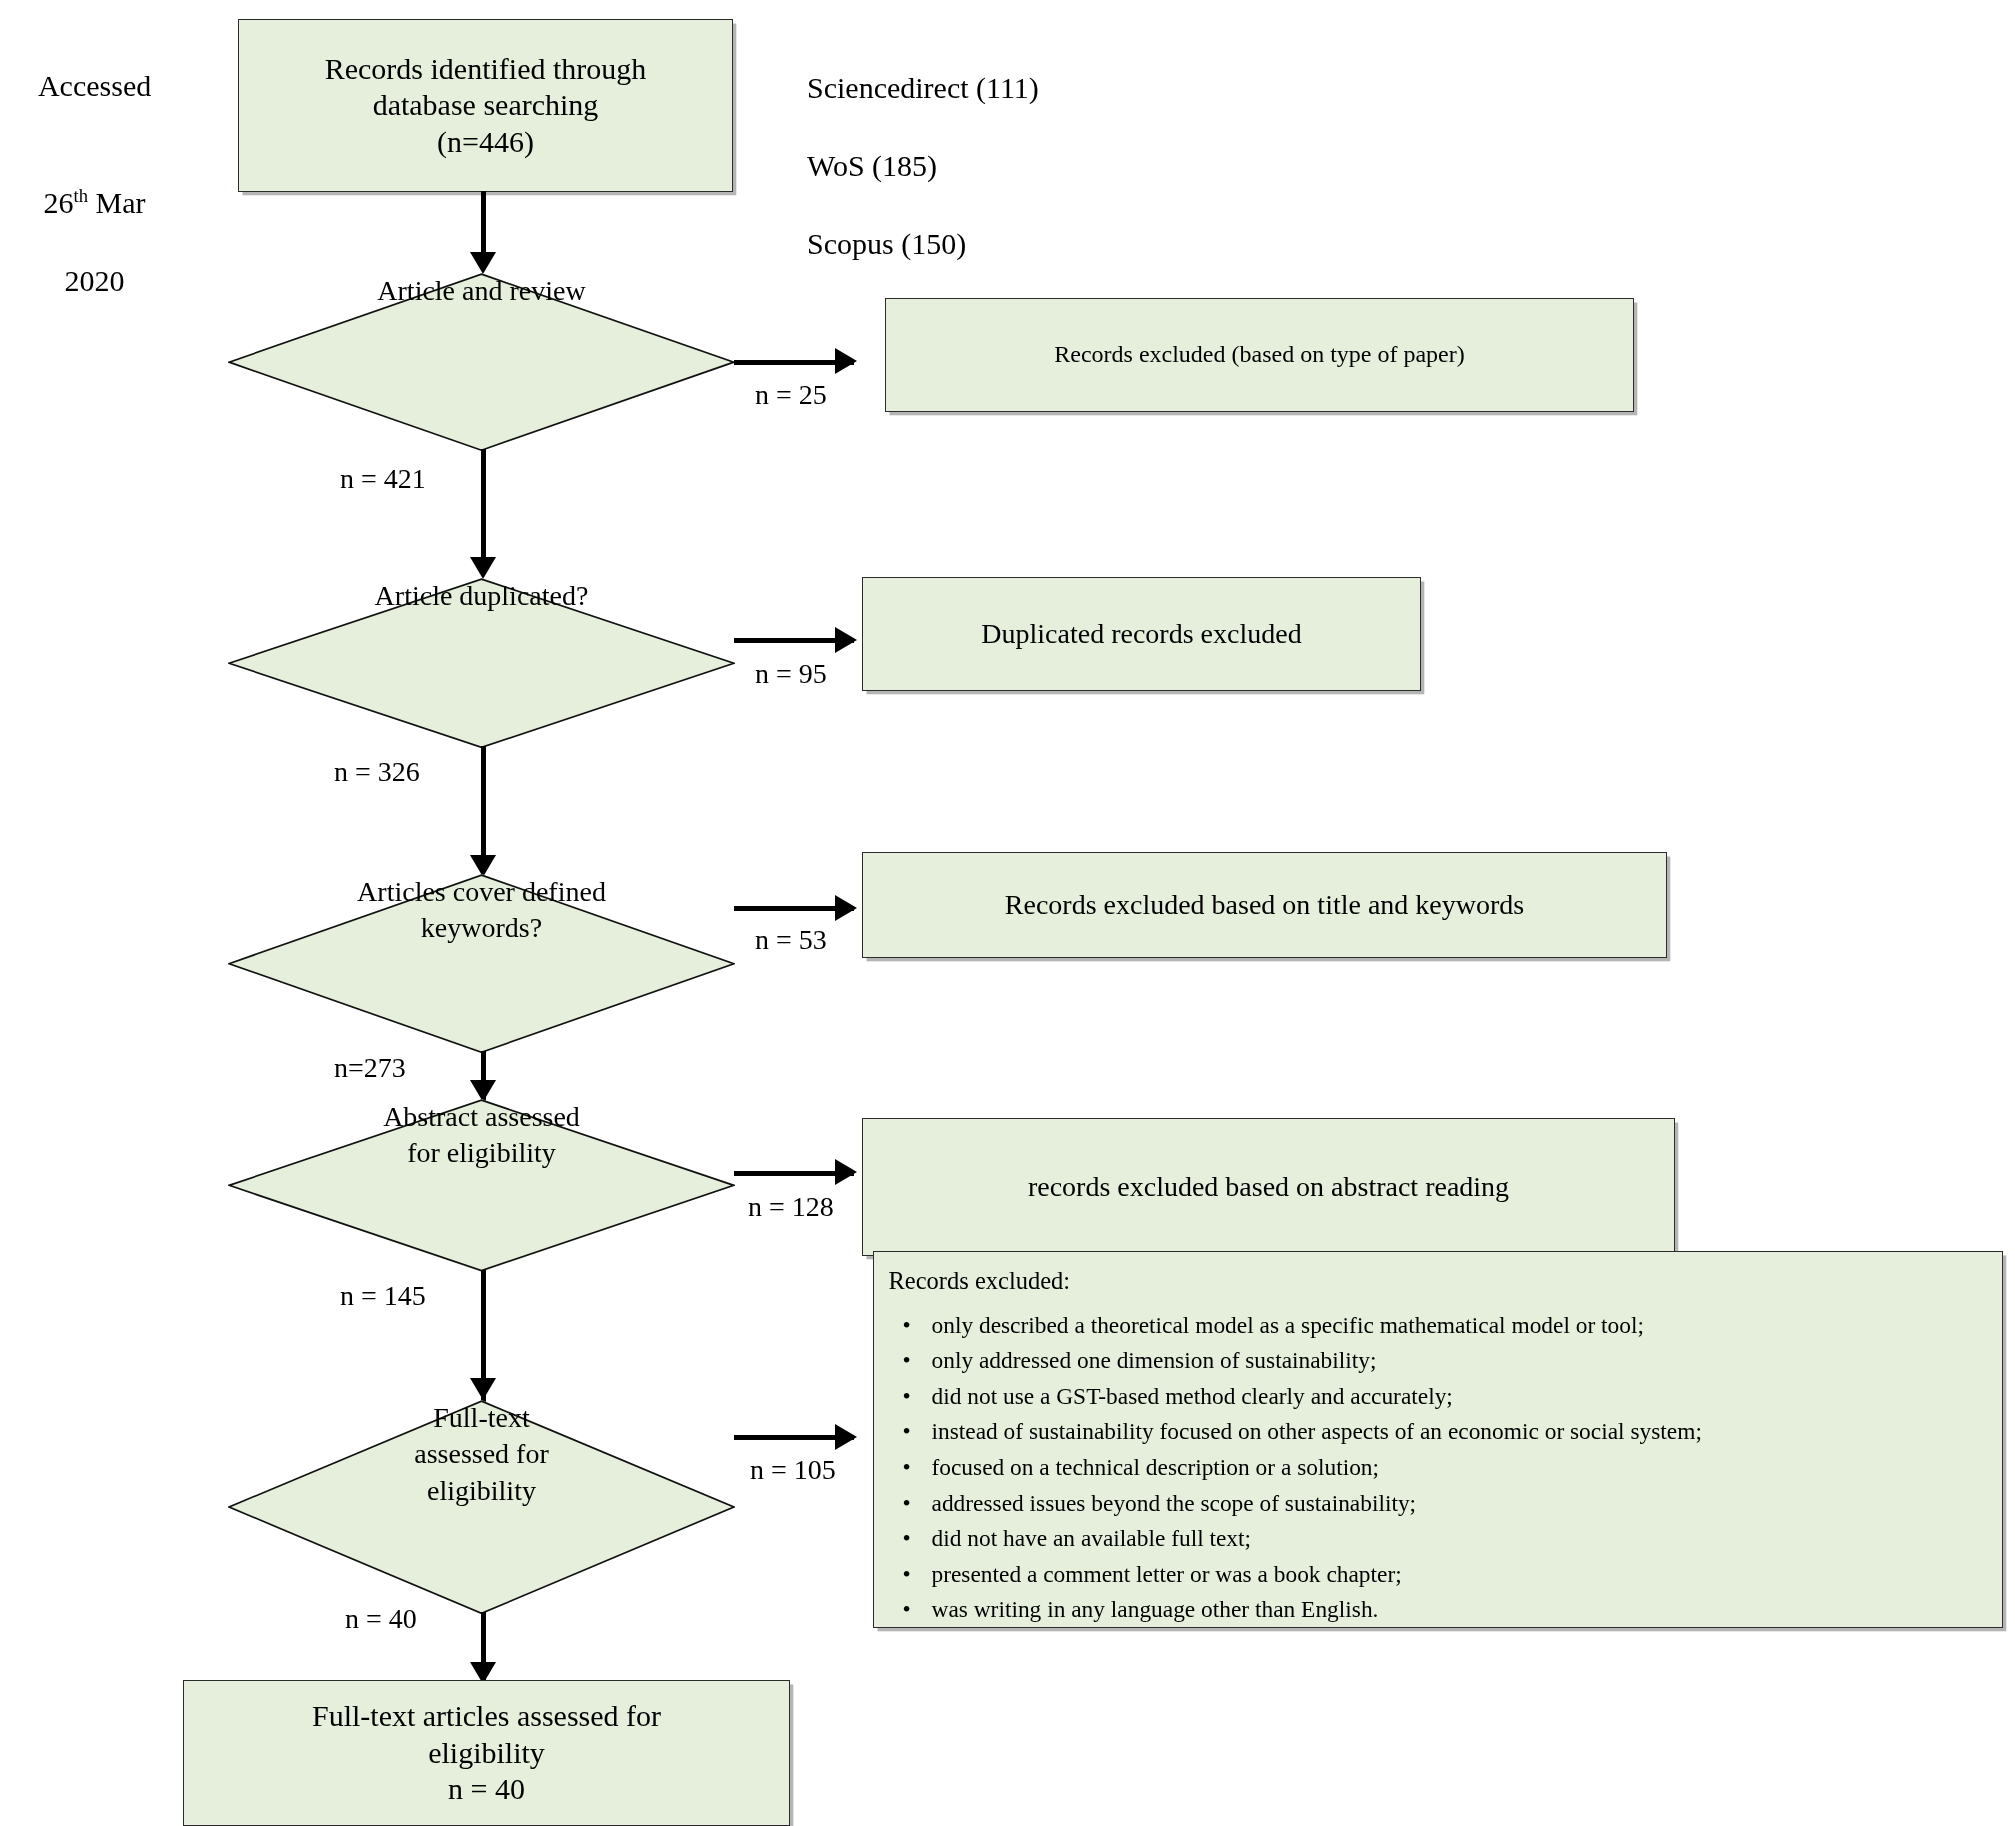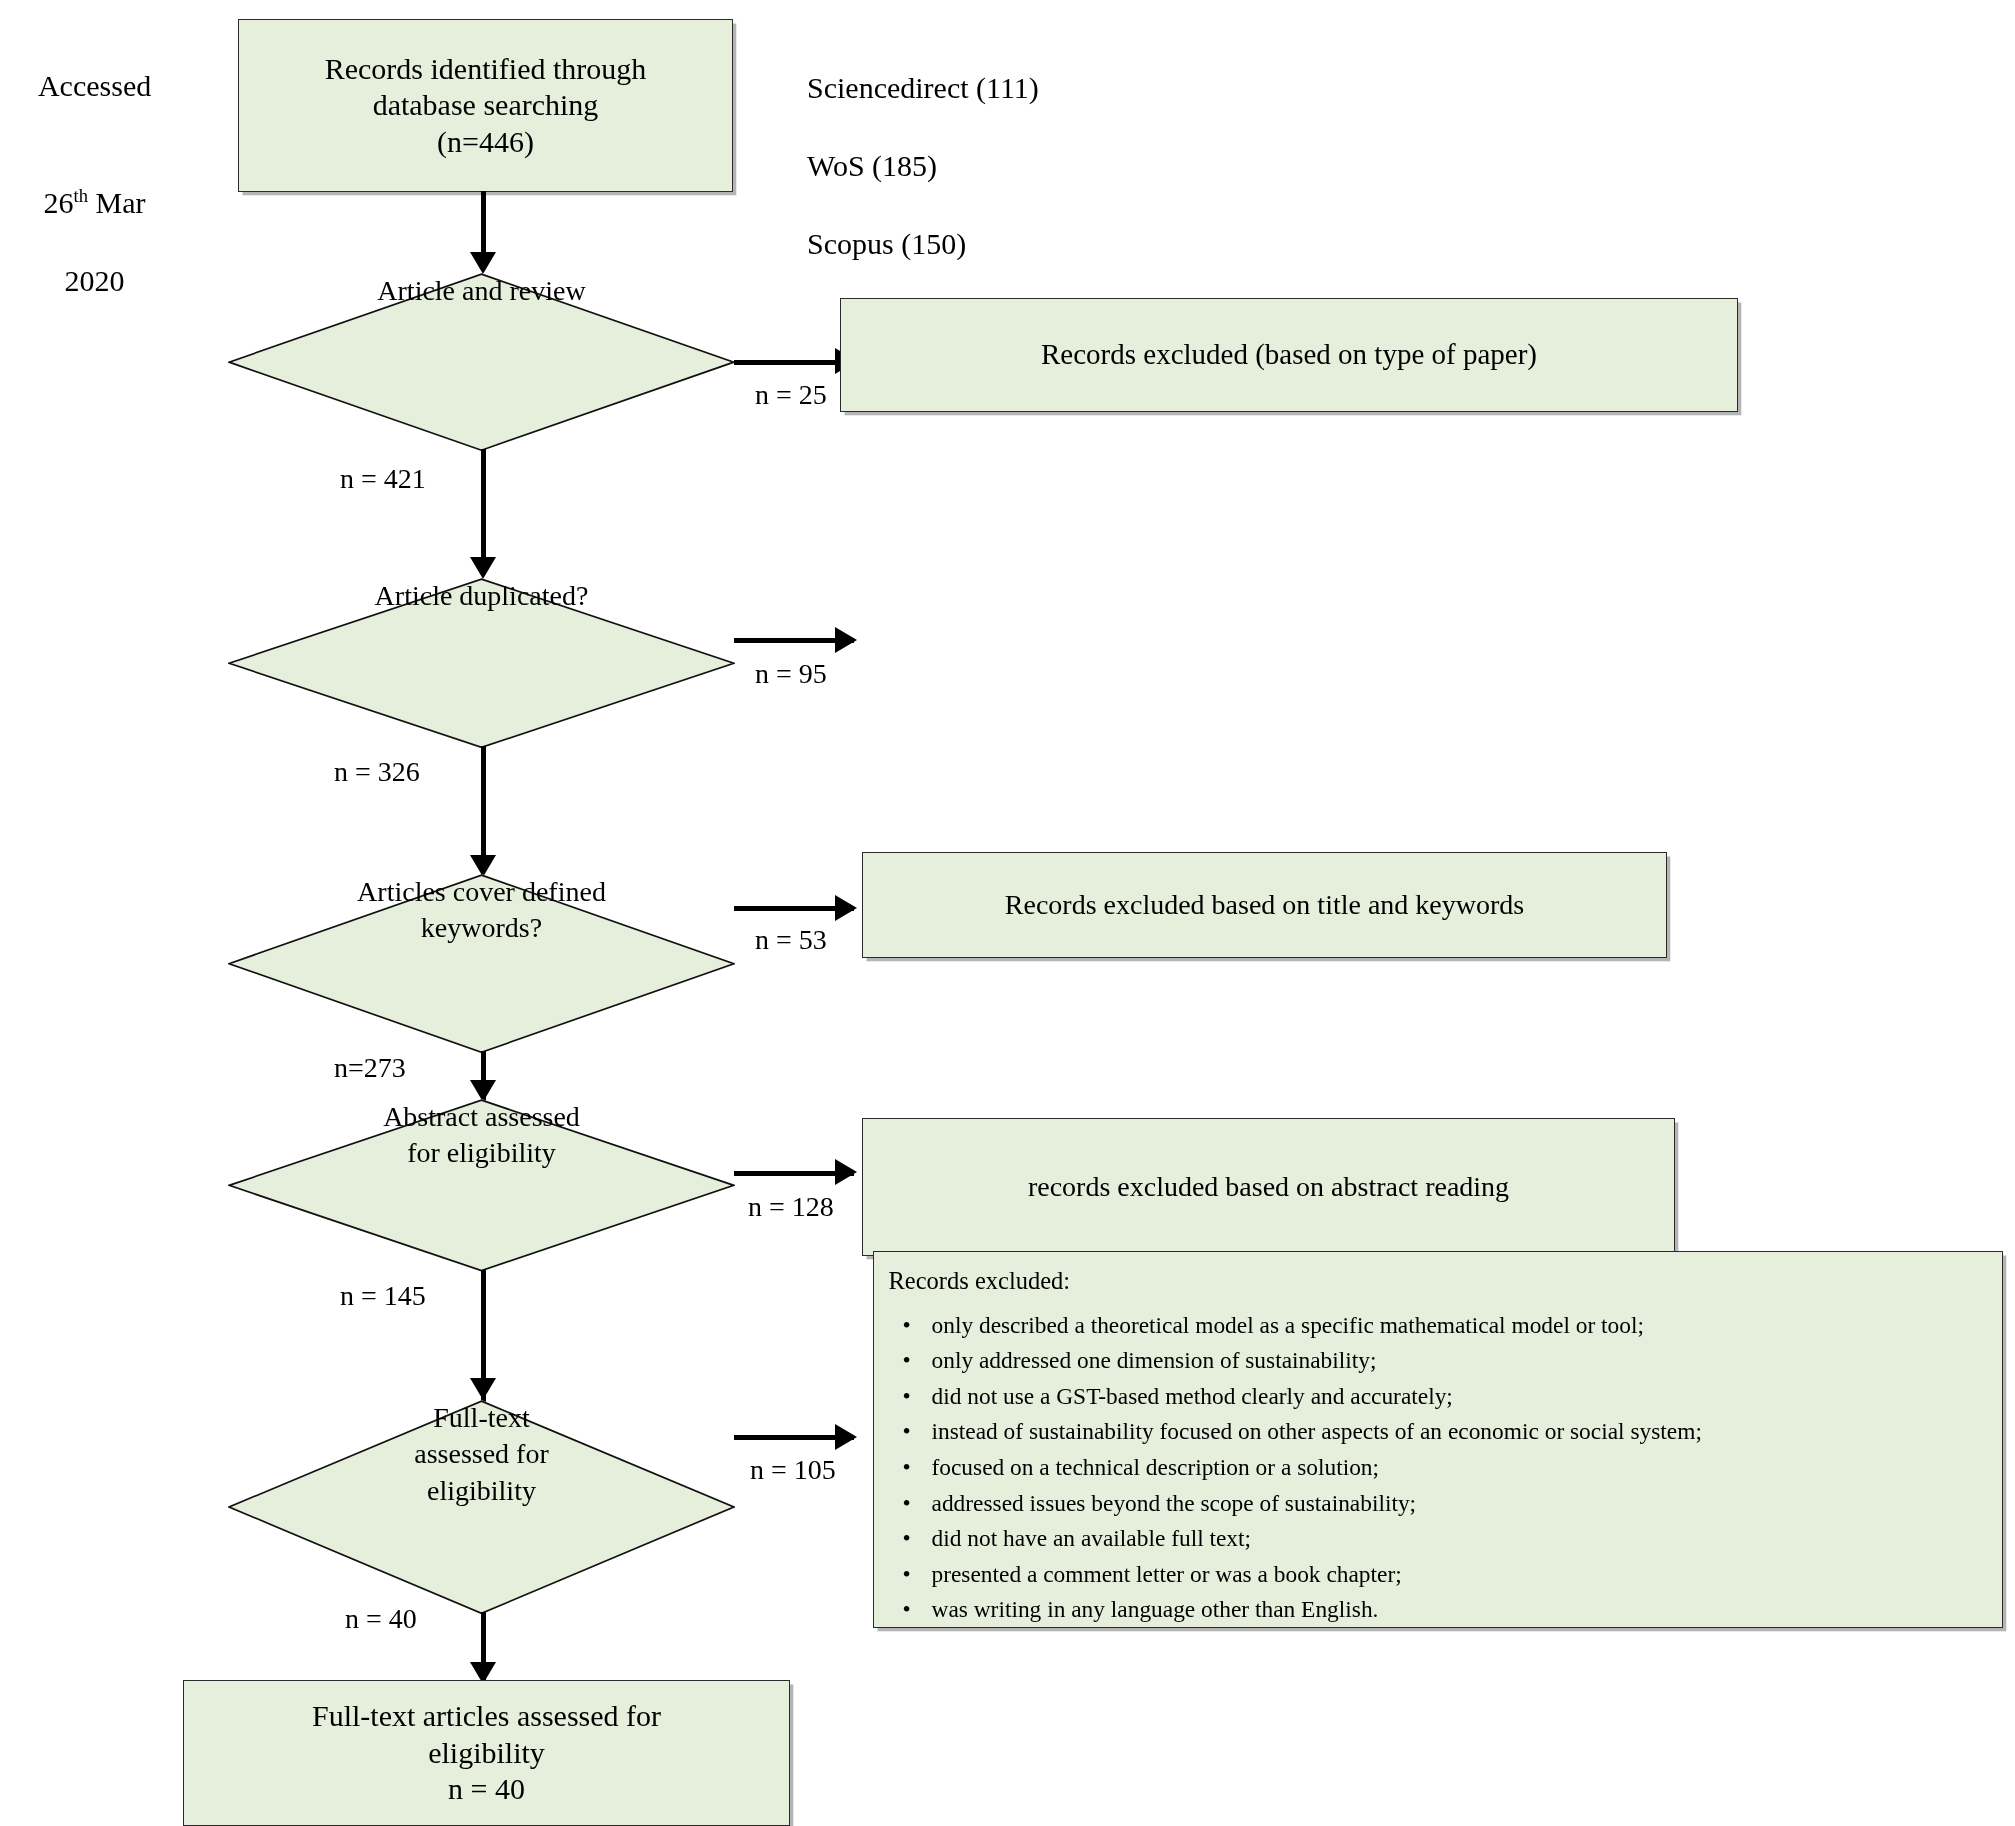--- a/index.html
+++ b/index.html
@@ -172,40 +172,43 @@
     <svg class="dborder" viewBox="0 0 910 320" preserveAspectRatio="none">
       <polygon points="455,2 908,160 455,318 2,160" fill="none" stroke="#111111" stroke-width="3"></polygon>
     </svg>
     <span class="dlabel">Article and review</span>
   </div>
 
   <div class="hline" style="left:734px; top:360px; width:120px;"></div>
   <div class="arrow-right" style="left:835px; top:348px;"></div>
   <div class="nlabel" style="left:755px; top:379px;">n = 25</div>
 
-  <div class="box" style="left:840px; top:298px; width:898px; height:114px; font-size:29px;">
+  <div class="box" style="left:885px; top:298px; width:749px; height:114px; font-size:24px;">
     <span style="padding:0 7.8px;">Records excluded (based on type of paper)</span>
   </div>
 
   <div class="vline" style="left:481px; top:449px; height:120px;"></div>
   <div class="arrow-down" style="left:470px; top:557px;"></div>
   <div class="nlabel" style="left:340px; top:463px;">n = 421</div>
 
   <div class="diamond" style="left:228px; top:578px; width:507px; height:170px; font-size:28px;">
     <div class="dshape"></div>
     <svg class="dborder" viewBox="0 0 910 306" preserveAspectRatio="none">
       <polygon points="455,2 908,153 455,304 2,153" fill="none" stroke="#111111" stroke-width="3"></polygon>
     </svg>
     <span class="dlabel">Article duplicated?</span>
   </div>
 
   <div class="hline" style="left:734px; top:638px; width:120px;"></div>
   <div class="arrow-right" style="left:835px; top:627px;"></div>
   <div class="nlabel" style="left:755px; top:658px;">n = 95</div>
 
+  <div class="box" style="left:862px; top:577px; width:559px; height:114px; font-size:28px;">
+    <span style="padding:0 7.8px;">Duplicated records excluded</span>
+  </div>
 
   <div class="vline" style="left:481px; top:746px; height:120px;"></div>
   <div class="arrow-down" style="left:470px; top:855px;"></div>
   <div class="nlabel" style="left:334px; top:756px;">n = 326</div>
 
   <div class="diamond" style="left:228px; top:874px; width:507px; height:179px; font-size:28px;">
     <div class="dshape"></div>
     <svg class="dborder" viewBox="0 0 910 322" preserveAspectRatio="none">
       <polygon points="455,2 908,161 455,320 2,161" fill="none" stroke="#111111" stroke-width="3"></polygon>
     </svg>

